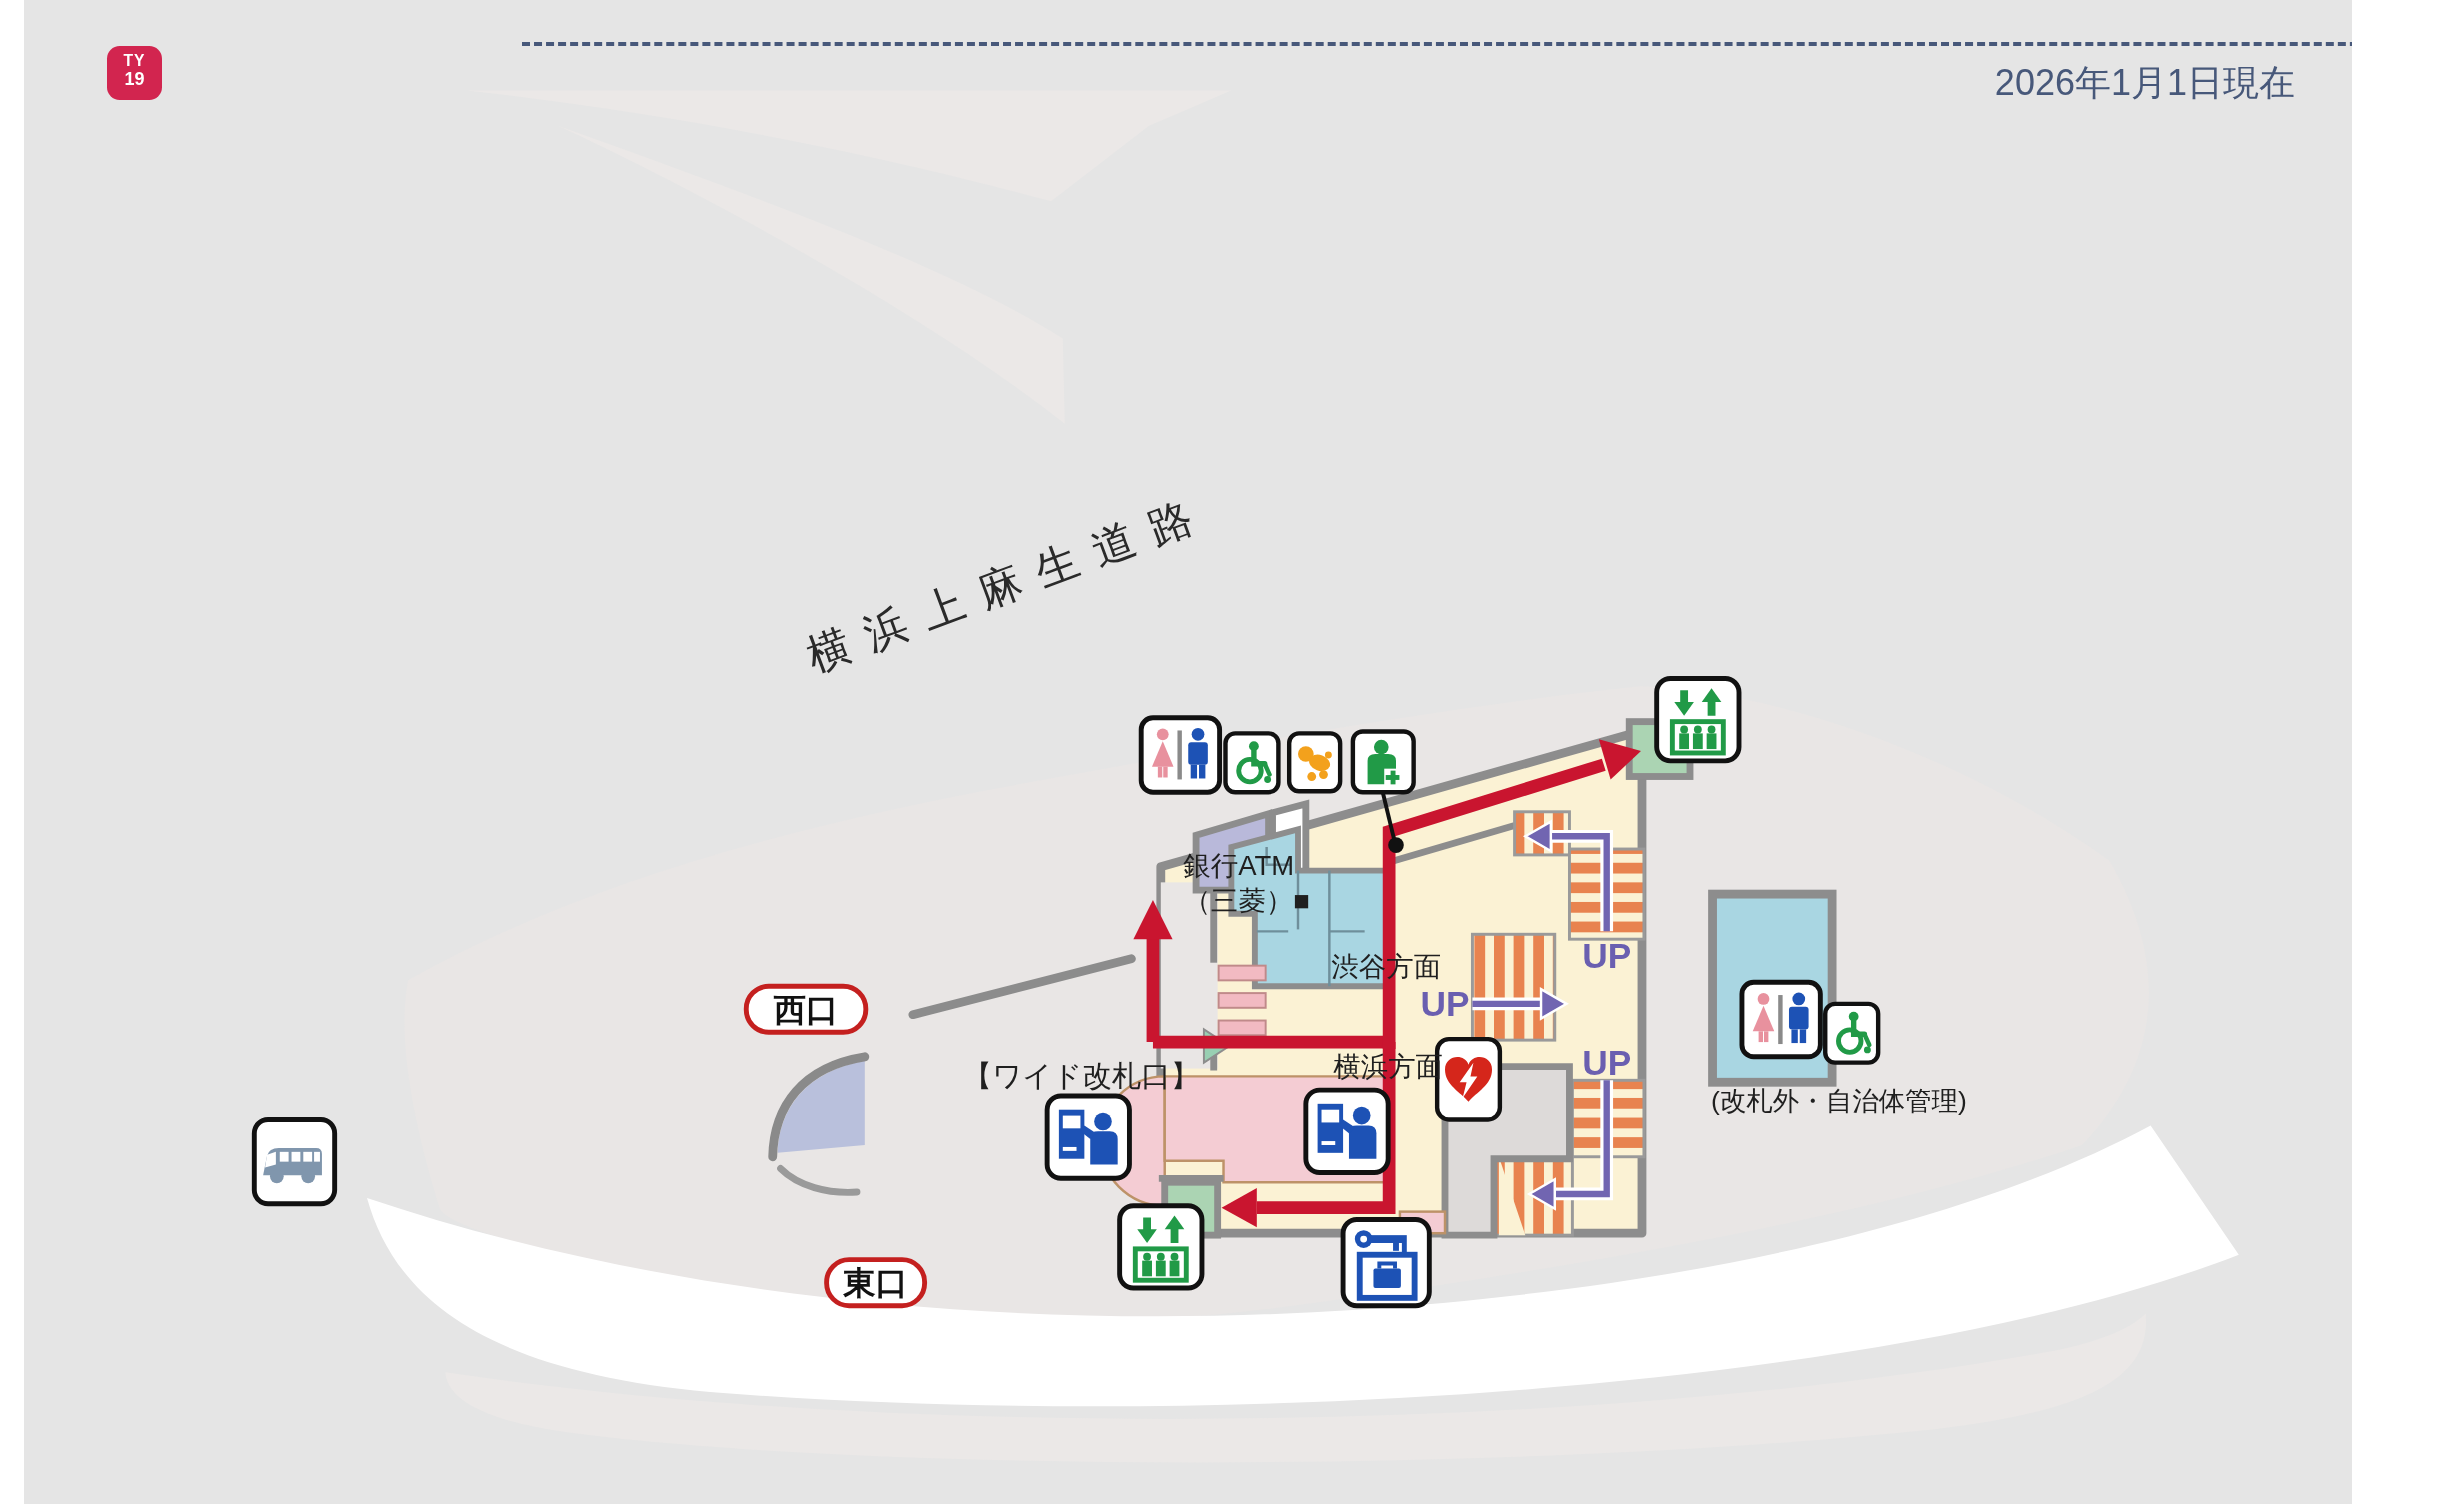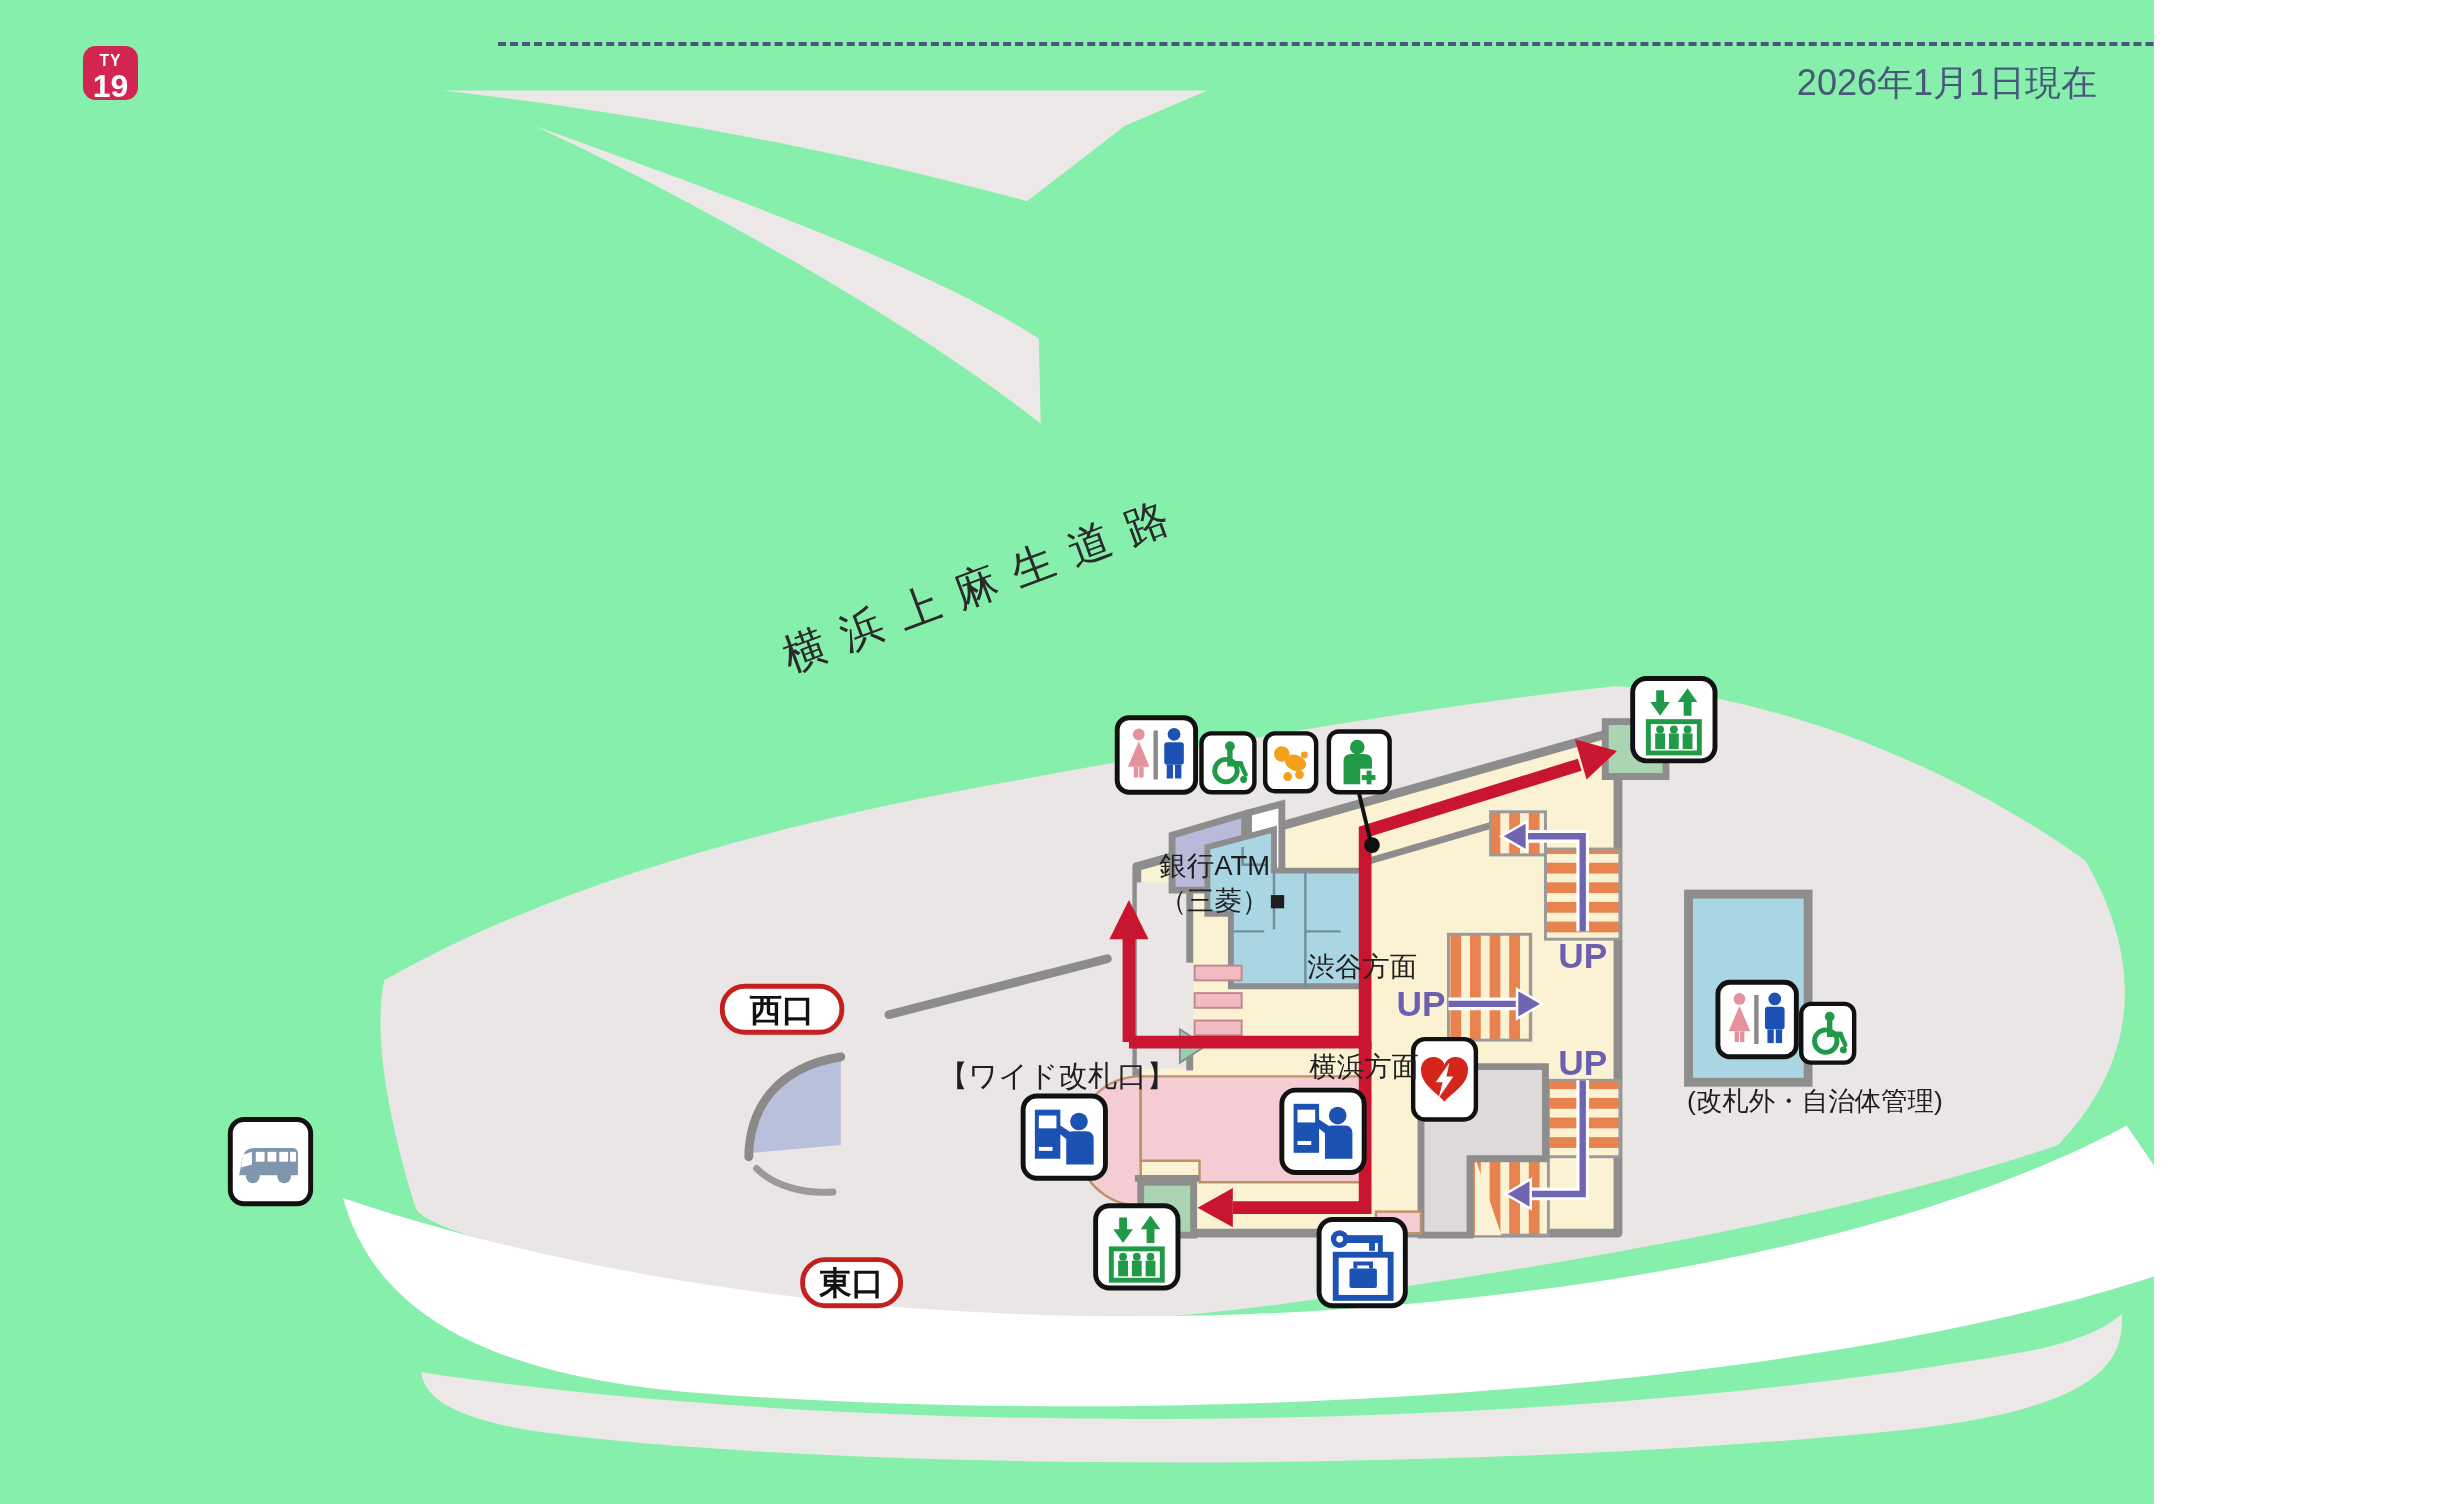--- a/index.html
+++ b/index.html
@@ -1,21 +1,21 @@
 <!DOCTYPE html>
 <html><head>
 <meta charset="utf-8">
 <style>
   html,body{margin:0;padding:0;background:#fff;}
-  .page{position:relative;width:2154px;height:1505px;background:#86efac;overflow:hidden;
-        font-family:"Liberation Sans",sans-serif;}
+  .page{position:relative;width:2328px;height:1505px;background:#e5e5e5;overflow:hidden;
+        font-family:"Liberation Sans",sans-serif;margin-left:24px;}
   .hdr-badge{position:absolute;left:83px;top:46px;width:55px;height:54px;border-radius:12.7px;
              background:#d2254f;color:#fff;text-align:center;line-height:1;}
   .hdr-badge .ln{display:block;font-size:15.7px;font-weight:bold;margin-top:6.9px;letter-spacing:1px;}
-  .hdr-badge .no{display:block;font-size:32px;font-weight:bold;margin-top:1px;}
+  .hdr-badge .no{display:block;font-size:18px;font-weight:bold;margin-top:1px;}
   .hdr-title{position:absolute;left:152px;top:25.5px;font-size:45px;font-weight:bold;color:#47587a;letter-spacing:2px;}
   .hdr-dash{position:absolute;left:498px;top:42px;width:1896px;border-top:4.9px dashed #47587a;}
   .hdr-date{position:absolute;right:57px;top:59px;font-size:36px;color:#47587a;}
   svg{position:absolute;left:0;top:0;}
   text{font-family:"Liberation Sans",sans-serif;}
 </style>
 </head>
 <body>
 
 <div class="page">

